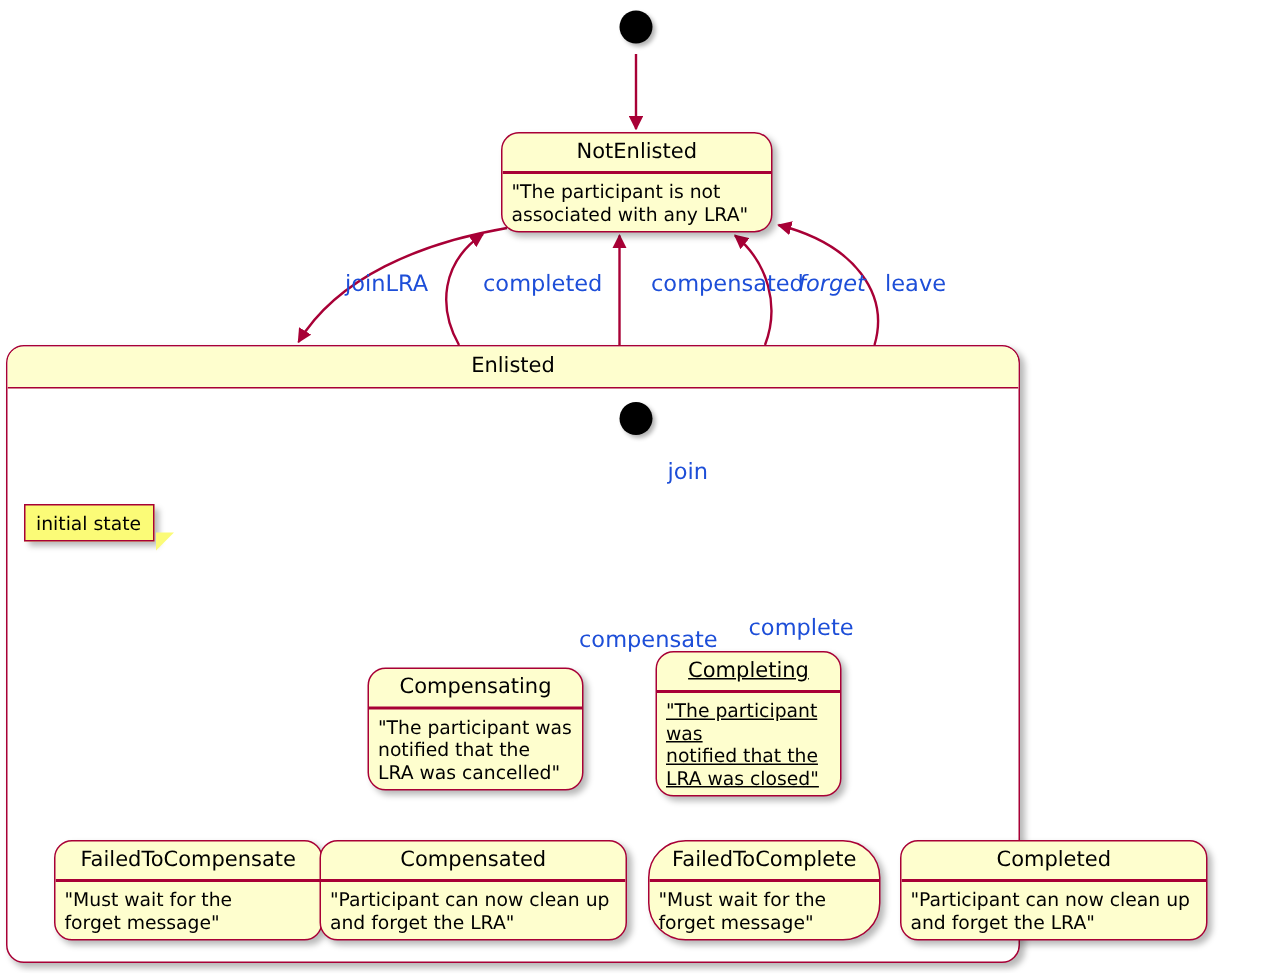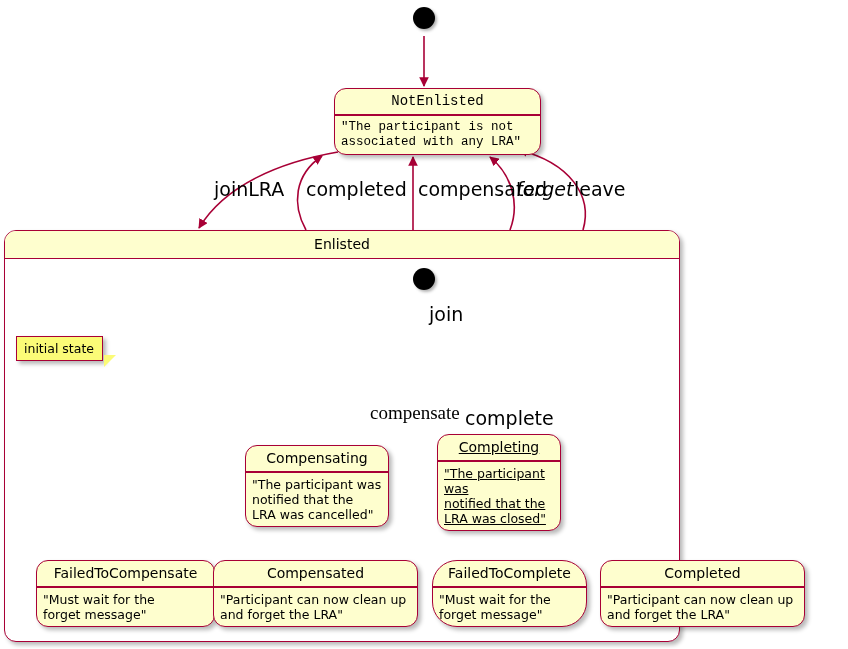--- a/index.html
+++ b/index.html
@@ -77,24 +77,25 @@
     position: absolute;
     width: 22px;
     height: 22px;
     border-radius: 50%;
     background: #000000;
     box-shadow: 2px 2px 3px rgba(0,0,0,0.30);
   }
   
   .edge-label {
     position: absolute;
-    font-size: 19px;
-    color: #000000;
+    font-size: 15px;
+    color: #1d4ed8;
     white-space: nowrap;
     line-height: 15px;
+    margin-left: 16px;
   }
   
   .note {
     position: absolute;
     background: #FBFB77;
     border: 1.5px solid #A80036;
     font-size: 12.5px;
     color: #000;
     padding: 4px 8px 4px 7px;
     line-height: 15px;
@@ -138,21 +139,21 @@
 
     <path d="M 509,523 L 509,558" stroke="#A80036" stroke-width="1.6" fill="none" marker-end="url(#ah)"></path>
 
     <path d="M 583,523 L 650,558" stroke="#A80036" stroke-width="1.6" fill="none" marker-end="url(#ah)"></path>
 
     <path d="M 115,368 L 140,366" stroke="#A80036" stroke-width="1.4" fill="none"></path>
   </svg>
 
   <div class="startdot" style="left:413px; top:7px;"></div>
 
-  <div class="state" style="left:334px; top:88px; width:207px;font-family:Liberation Mono, monospace;">
+  <div class="state" style="left:334px; top:88px; width:181px;">
     <div class="state-title">NotEnlisted</div>
     <div class="state-sep"></div>
     <div class="state-body">"The participant is not
  associated with any LRA"</div>
   </div>
 
   <div class="edge-label" style="left:214px; top:182px;">joinLRA</div>
   <div class="edge-label" style="left:306px; top:182px;">completed</div>
   <div class="edge-label" style="left:418px; top:182px;">compensated</div>
   <div class="edge-label" style="left:516px; top:182px;font-style:italic;">forget</div>
@@ -165,22 +166,22 @@
   <div class="startdot" style="left:413px; top:268px;"></div>
   <div class="edge-label" style="left:429px; top:307px;">join</div>
 
 
   <div class="note" style="left:16px; top:336px;">
     <span>initial state</span>
   </div>
   <div style="position:absolute; left:104px; top:355px; width:0; height:0;
               border-left:12px solid #FBFB77; border-bottom:12px solid transparent;"></div>
 
-  <div class="edge-label" style="left:370px; top:405px;font-family:Liberation Serif, serif;">compensate</div>
-  <div class="edge-label" style="left:465px; top:411px;">complete</div>
+  <div class="edge-label" style="left:370px; top:419px;">compensate</div>
+  <div class="edge-label" style="left:483px; top:411px;">complete</div>
 
   <div class="state" style="left:245px; top:445px; width:144px;">
     <div class="state-title">Compensating</div>
     <div class="state-sep"></div>
     <div class="state-body">"The participant was
 notified that the
 LRA was cancelled"</div>
   </div>
 
   <div class="state" style="left:437px; top:434px; width:124px;text-decoration:underline;">

